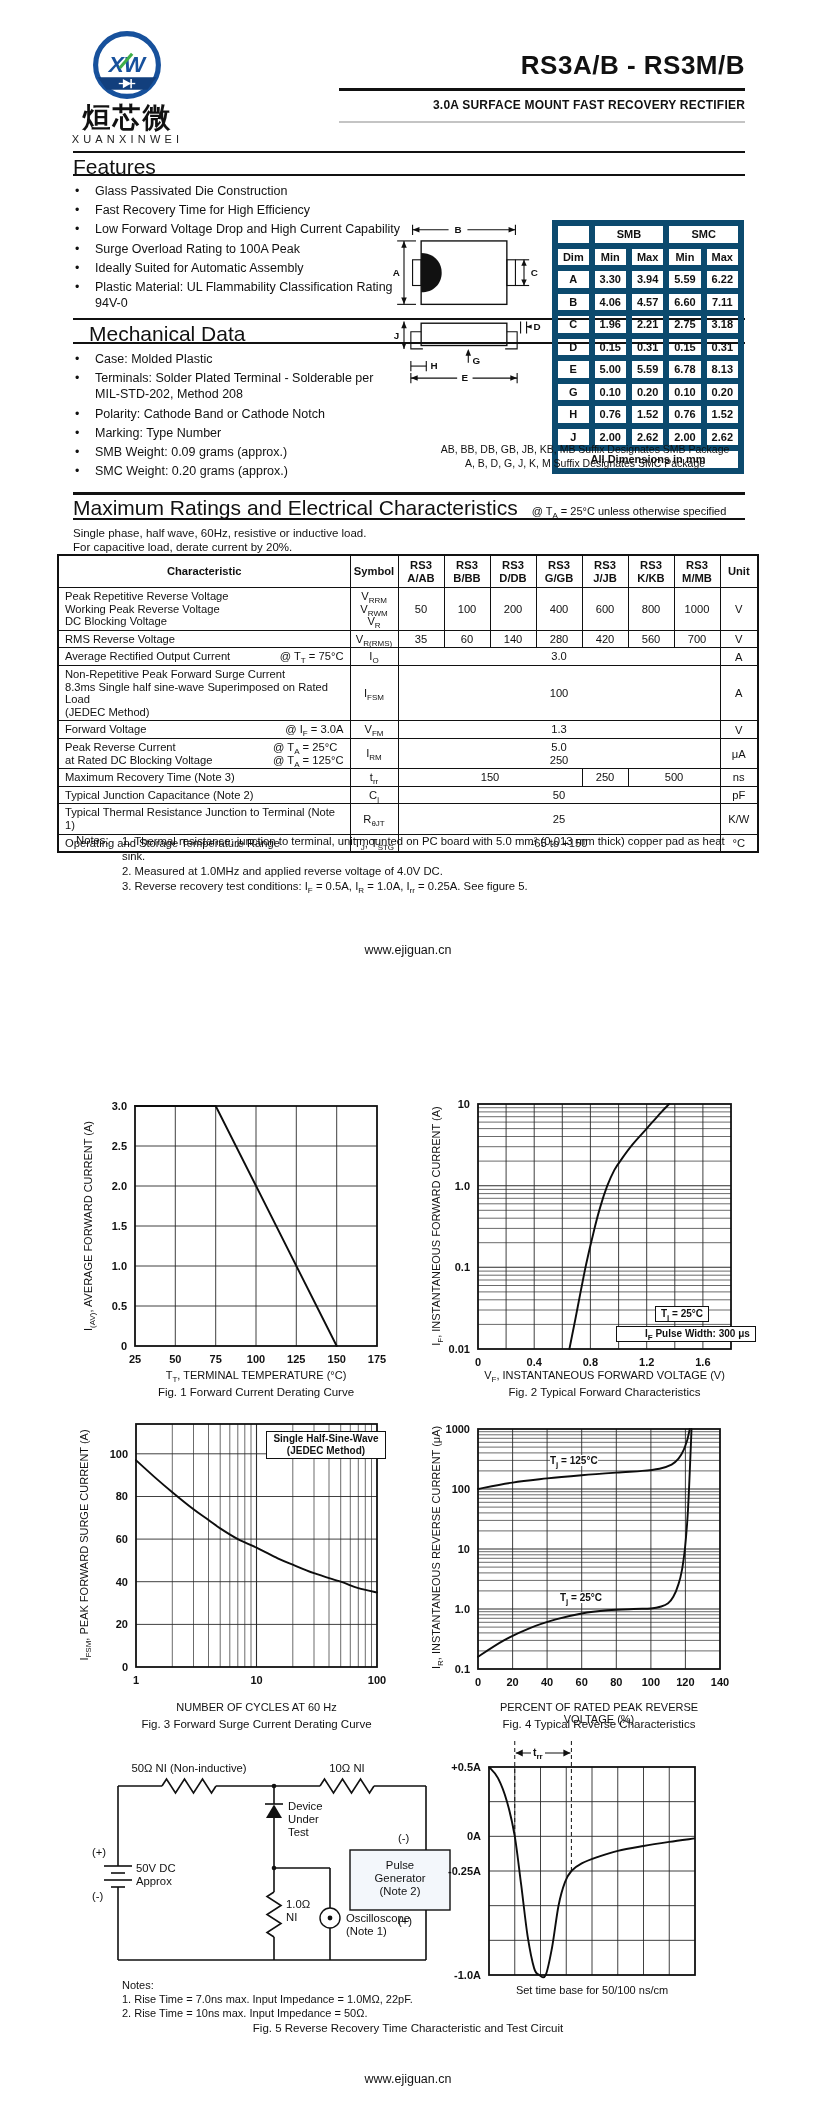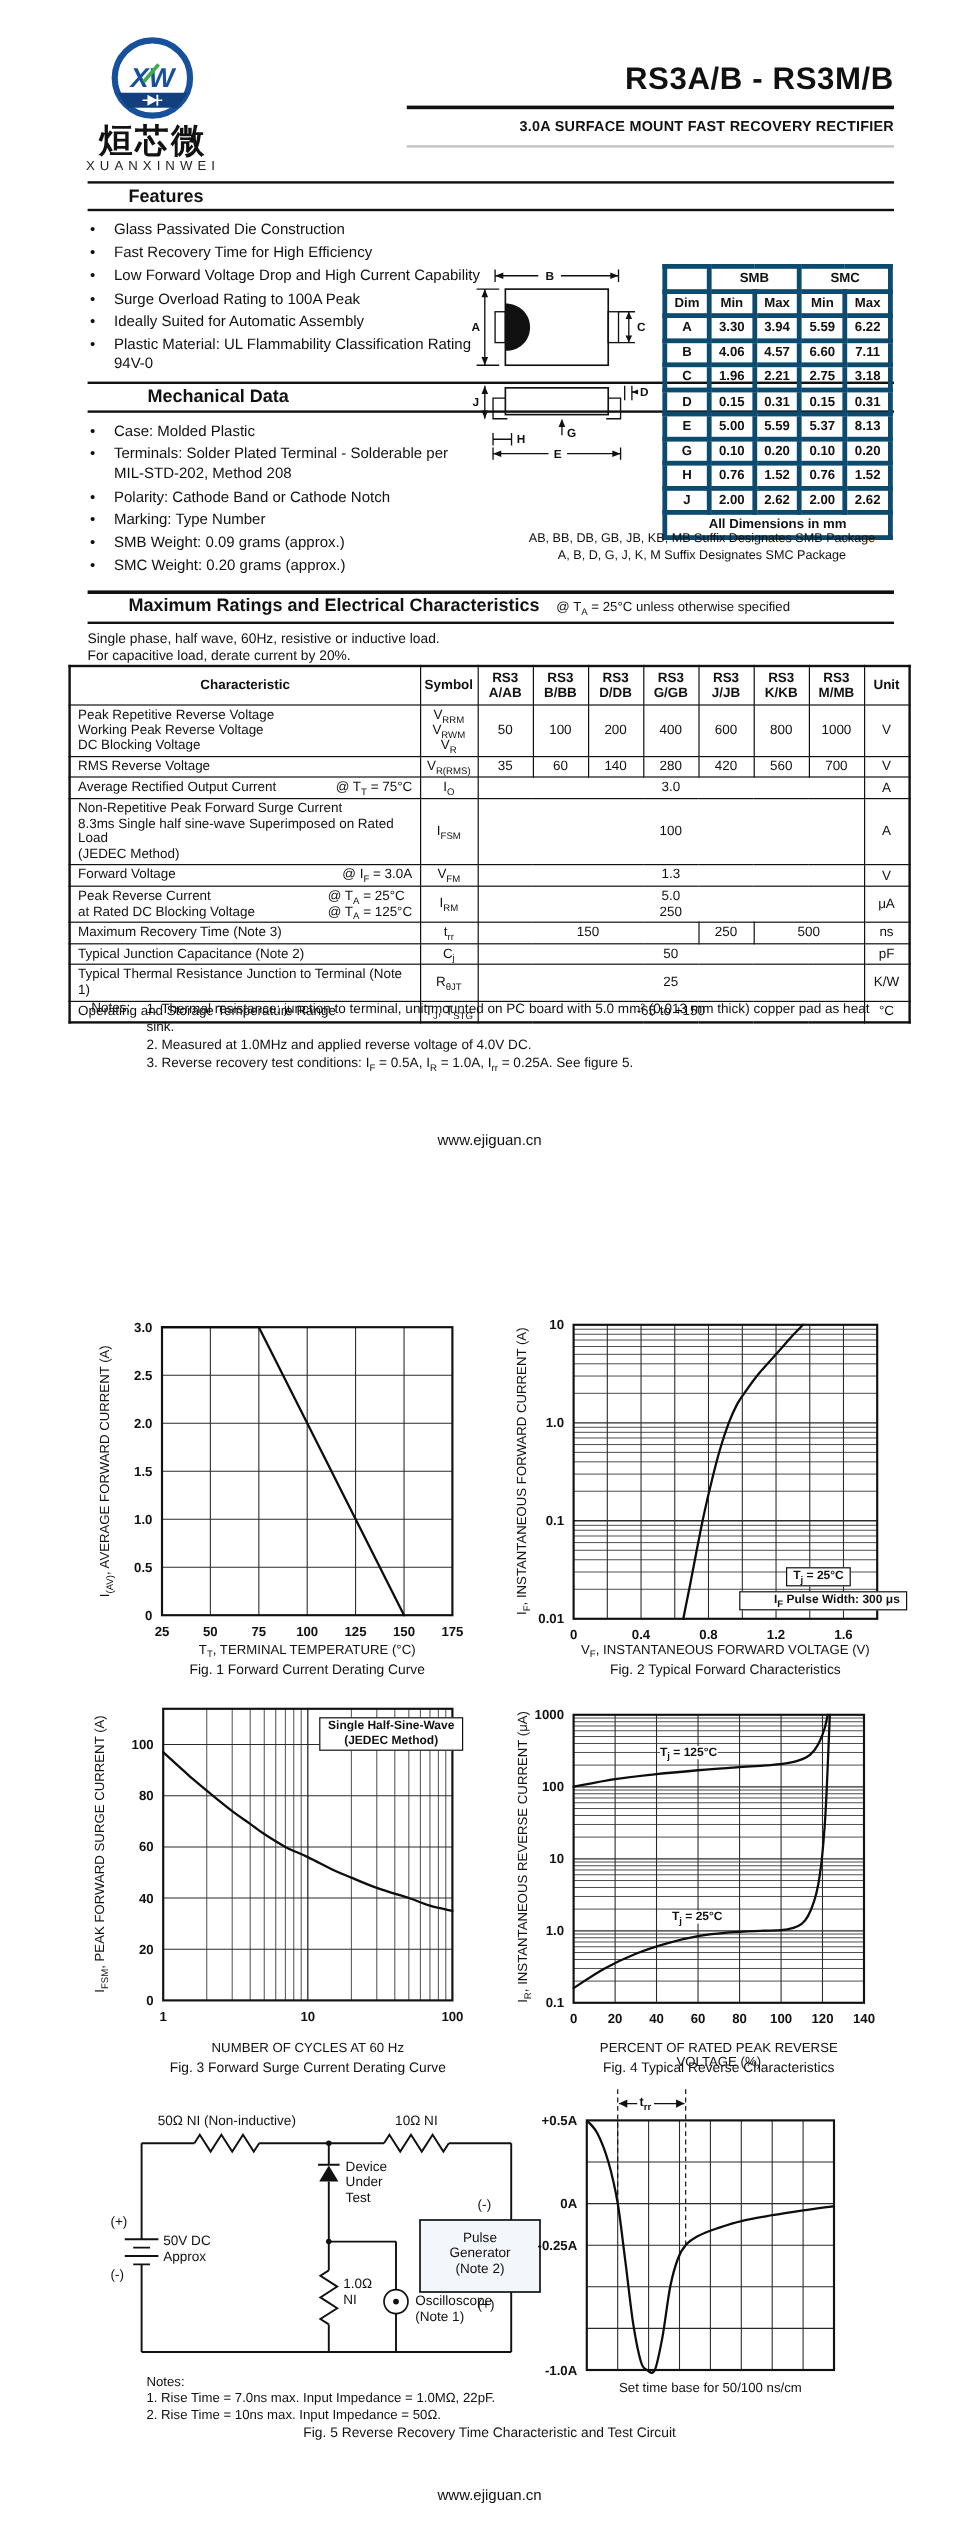--- a/index.html
+++ b/index.html
@@ -8,27 +8,27 @@
   .abs{position:absolute;}
   .rule{position:absolute;background:#111;}
   .grayrule{position:absolute;background:#c4c4c4;}
   sub{font-size:8px;line-height:0;}
   
   .part-number{font-size:26px;font-weight:bold;letter-spacing:.5px;text-align:right;}
   .subtitle{font-size:12px;font-weight:bold;text-align:right;letter-spacing:.2px;}
   .logo-cn{font-size:28px;font-weight:bold;letter-spacing:2px;text-align:center;}
   .logo-rm{font-size:11px;letter-spacing:4.2px;text-align:center;color:#222;}
   
-  .sec-title{font-size:15px;font-weight:bold;margin-left:34px;}
+  .sec-title{font-size:21px;font-weight:normal;}
   .blist{list-style:none;margin:0;padding:0;width:330px;}
   .blist li{position:relative;padding-left:24px;font-size:12.5px;line-height:16.2px;margin-bottom:3px;}
   .blist li::before{content:"•";position:absolute;left:4px;}
   
   table.dims{border-collapse:collapse;font-size:11px;font-weight:bold;}
-  table.dims td{border:4px solid #0c4a6e;text-align:center;height:16.5px;padding:0 2px;}
+  table.dims td{border:6px solid #0c4a6e;text-align:center;height:16.5px;padding:0 2px;}
   table.dims{border:2px solid #111;}
   .suffix-note{font-size:10.5px;text-align:center;width:360px;}
   
   .cond-note{font-size:11px;margin-left:14px;}
   .intro{font-size:11.5px;line-height:14px;}
   table.ratings{border-collapse:collapse;font-size:11.2px;border:2px solid #111;table-layout:fixed;}
   table.ratings td{border:1px solid #111;text-align:center;padding:2px 3px;vertical-align:middle;}
   table.ratings tr.hdr td{font-weight:bold;white-space:pre-line;line-height:12.5px;padding:3px 2px;}
   table.ratings td.char{text-align:left;padding-left:6px;}
   .cc{display:flex;justify-content:space-between;align-items:flex-end;}
@@ -207,21 +207,21 @@
           <td>D</td>
           <td>0.15</td>
           <td>0.31</td>
           <td>0.15</td>
           <td>0.31</td>
         </tr>
         <tr>
           <td>E</td>
           <td>5.00</td>
           <td>5.59</td>
-          <td>5.37</td>
+          <td>6.78</td>
           <td>8.13</td>
         </tr>
         <tr>
           <td>G</td>
           <td>0.10</td>
           <td>0.20</td>
           <td>0.10</td>
           <td>0.20</td>
         </tr>
         <tr>

